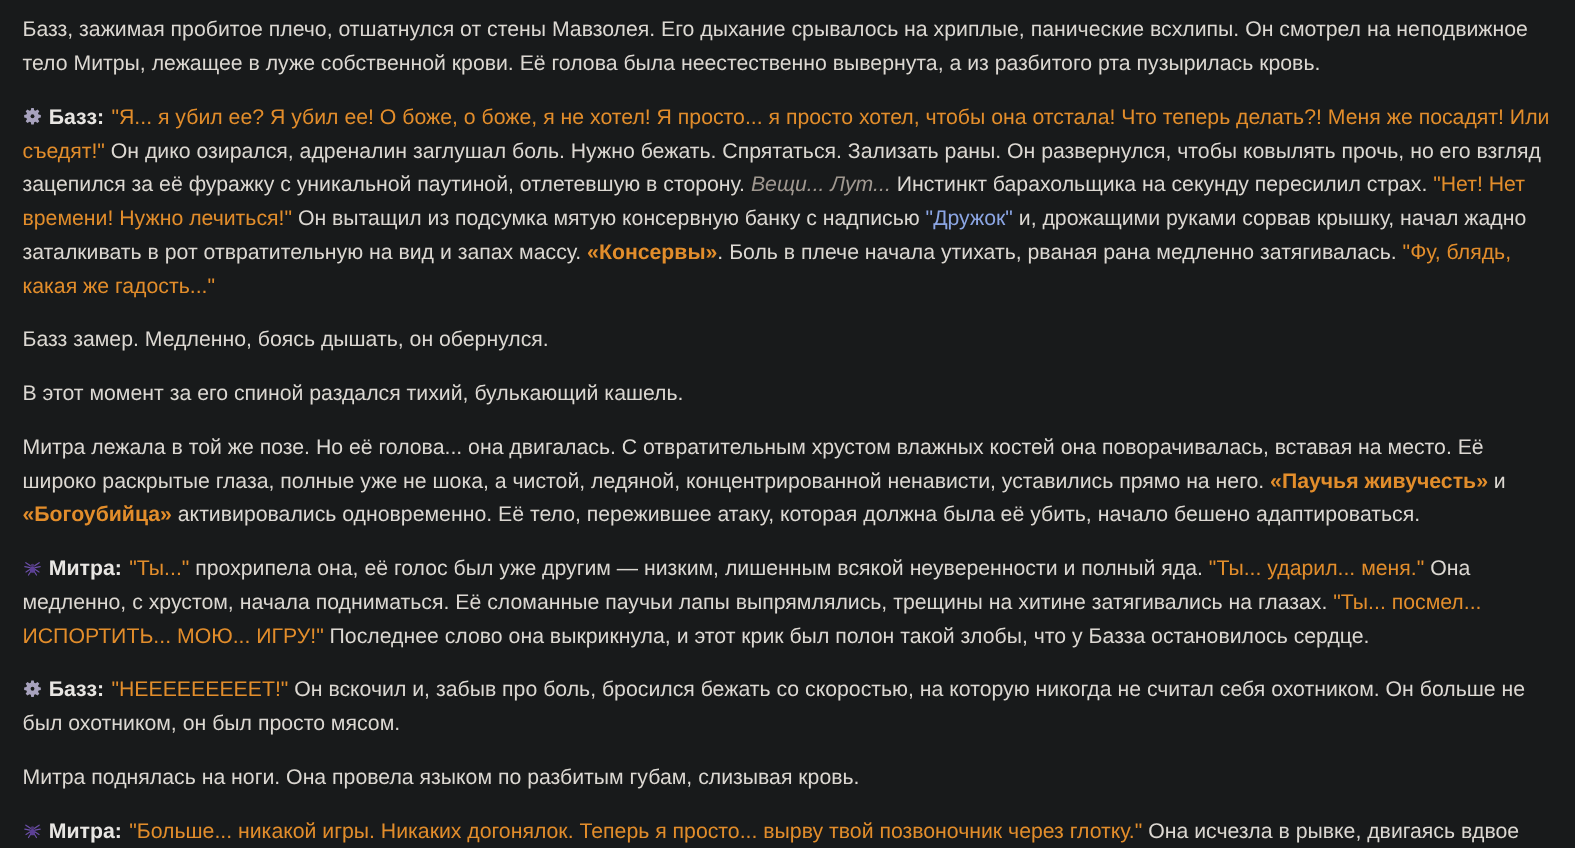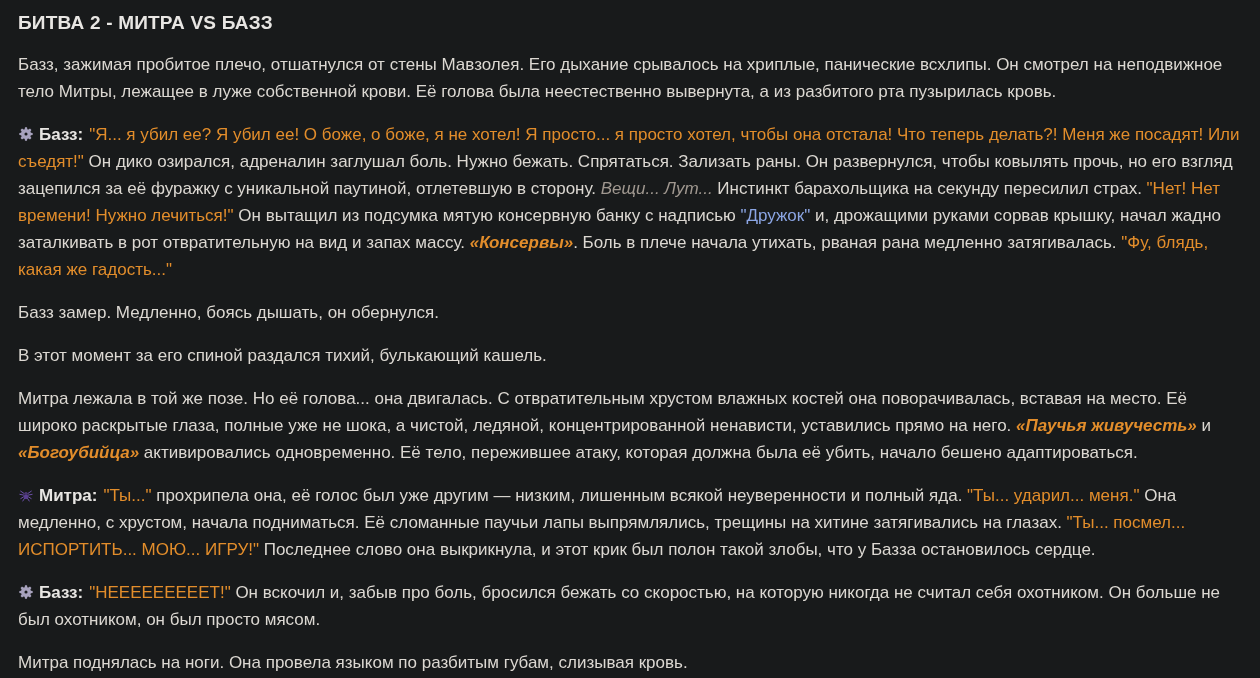--- a/index.html
+++ b/index.html
@@ -31,36 +31,35 @@
     margin: 2px 0 17px 0;
   }
   .para {
     font-size: 17px;
     line-height: 27px;
     margin: 0 0 16px 0;
     color: var(--text);
   }
   .speaker { font-weight: 700; color: var(--heading); margin-right: 0.35em; }
   .quote   { color: var(--quote); }
-  .term    { color: var(--term); font-weight: 700; font-style: italic; }
+  .term    { color: var(--term); font-weight: 700; }
   .item    { color: var(--item); }
   .italic  { color: var(--thought); }
   .msg-icon {
     display: inline-block;
     width: 16px; height: 16px;
     margin-right: 5px;
     vertical-align: -2px;
   }
   .msg-icon svg { width: 100%; height: 100%; display: block; }
 </style>
 </head>
 <body>
 
 <main class="page">
-  <h1 class="title">БИТВА 2 - МИТРА VS БАЗЗ</h1>
   <div>
       <p class="para"><span class="text">Базз, зажимая пробитое плечо, отшатнулся от стены Мавзолея. Его дыхание срывалось на хриплые, панические всхлипы. Он смотрел на неподвижное тело Митры, лежащее в луже собственной крови. Её голова была неестественно вывернута, а из разбитого рта пузырилась кровь.</span></p>
       <p class="para"><span class="msg-icon"><svg viewBox="0 0 24 24">
             <path fill="#a7a2bd" d="M12 7.5a4.5 4.5 0 100 9 4.5 4.5 0 000-9zm10 6v-3l-2.7-.5a7 7 0 00-.7-1.7l1.6-2.3-2.2-2.2-2.3 1.6a7 7 0 00-1.7-.7L13.5 2h-3l-.5 2.7a7 7 0 00-1.7.7L6 3.8 3.8 6l1.6 2.3a7 7 0 00-.7 1.7L2 10.5v3l2.7.5a7 7 0 00.7 1.7L3.8 18 6 20.2l2.3-1.6a7 7 0 001.7.7l.5 2.7h3l.5-2.7a7 7 0 001.7-.7l2.3 1.6 2.2-2.2-1.6-2.3a7 7 0 00.7-1.7l2.7-.5z"></path>
             <circle cx="12" cy="12" r="2.3" fill="#181a1b"></circle>
           </svg></span><strong class="speaker">Базз:</strong><span class="quote">"Я... я убил ее? Я убил ее! О боже, о боже, я не хотел! Я просто... я просто хотел, чтобы она отстала! Что теперь делать?! Меня же посадят! Или съедят!"</span><span class="text"> Он дико озирался, адреналин заглушал боль. Нужно бежать. Спрятаться. Зализать раны. Он развернулся, чтобы ковылять прочь, но его взгляд зацепился за её фуражку с уникальной паутиной, отлетевшую в сторону. </span><em class="italic">Вещи... Лут...</em><span class="text"> Инстинкт барахольщика на секунду пересилил страх. </span><span class="quote">"Нет! Нет времени! Нужно лечиться!"</span><span class="text"> Он вытащил из подсумка мятую консервную банку с надписью </span><span class="item">"Дружок"</span><span class="text"> и, дрожащими руками сорвав крышку, начал жадно заталкивать в рот отвратительную на вид и запах массу. </span><strong class="term">«Консервы»</strong><span class="text">. Боль в плече начала утихать, рваная рана медленно затягивалась. </span><span class="quote">"Фу, блядь, какая же гадость..."</span></p>
       <p class="para"><span class="text">Базз замер. Медленно, боясь дышать, он обернулся.</span></p>
       <p class="para"><span class="text">В этот момент за его спиной раздался тихий, булькающий кашель.</span></p>
       <p class="para"><span class="text">Митра лежала в той же позе. Но её голова... она двигалась. С отвратительным хрустом влажных костей она поворачивалась, вставая на место. Её широко раскрытые глаза, полные уже не шока, а чистой, ледяной, концентрированной ненависти, уставились прямо на него. </span><strong class="term">«Паучья живучесть»</strong><span class="text"> и </span><strong class="term">«Богоубийца»</strong><span class="text"> активировались одновременно. Её тело, пережившее атаку, которая должна была её убить, начало бешено адаптироваться.</span></p>
       <p class="para"><span class="msg-icon"><svg viewBox="0 0 24 24">

